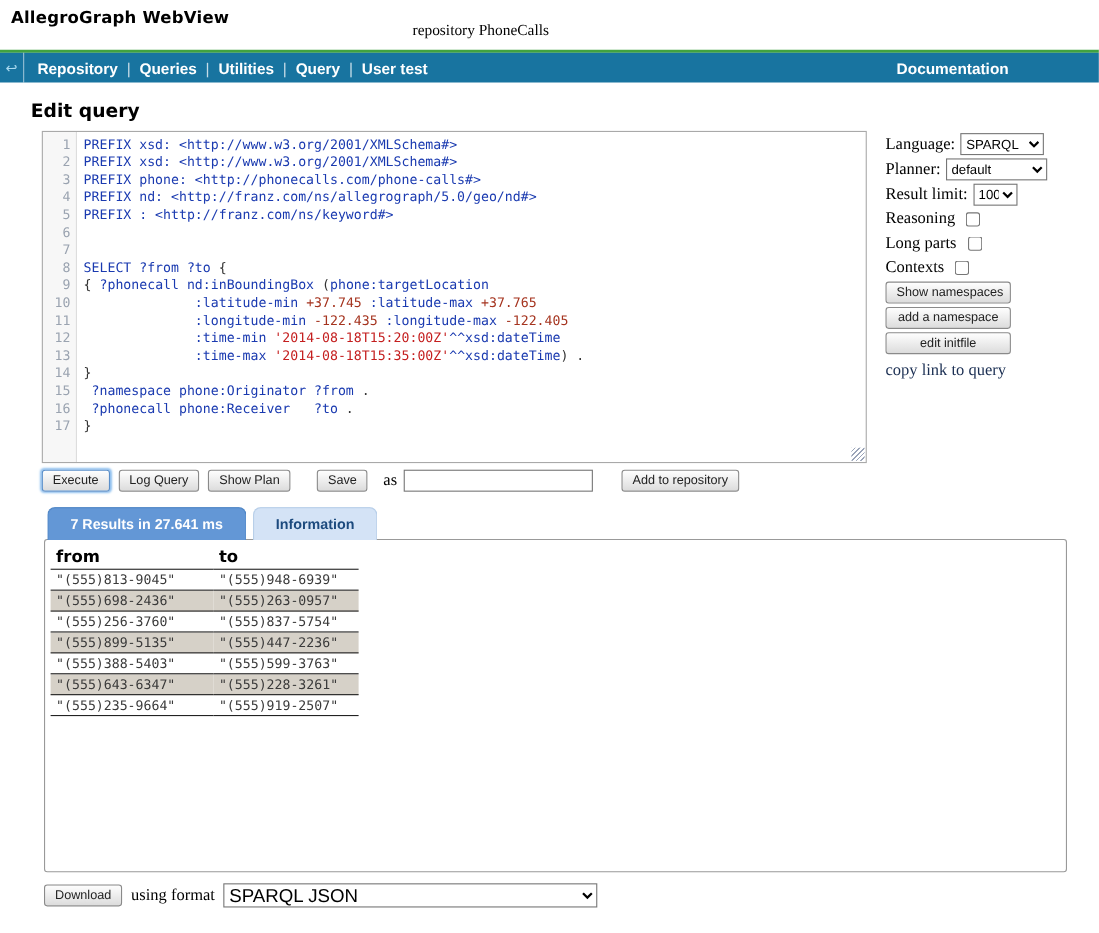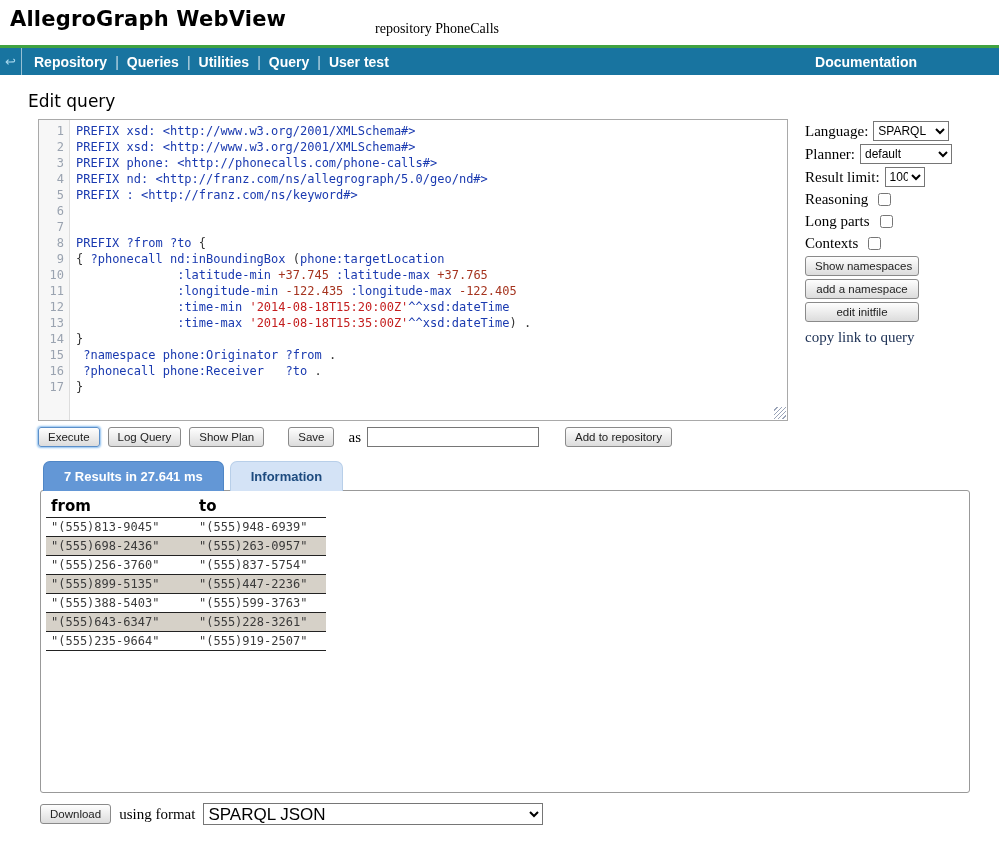--- a/index.html
+++ b/index.html
@@ -8,21 +8,21 @@
     width: 999px; min-height: 848px; background: #fff;
     font-family: "Liberation Sans", sans-serif; color: #000;
     position: relative; overflow: hidden;
   }
   .serif { font-family: "Liberation Serif", serif; }
 
   
   .header { height: 45px; position: relative; background: #fff; }
   .app-title {
     position: absolute; left: 10px; top: 7px;
-    font-family: "DejaVu Sans", sans-serif; font-weight: bold; font-size: 21px;
+    font-family: "DejaVu Sans", sans-serif; font-weight: bold; font-size: 15px;
     letter-spacing: .2px;
   }
   .repo-indicator {
     position: absolute; left: 375px; top: 21px;
     font-family: "Liberation Serif", serif; font-size: 14px;
   }
   .green-rule { height: 3px; background: var(--green, #41a241); }
 
   
   .nav {
@@ -35,21 +35,21 @@
     color: #a9d9ef; font-weight: normal; font-size: 13px;
     border-right: 1px solid rgba(255,255,255,.55); cursor: pointer;
   }
   .nav-items { display: flex; align-items: center; padding-left: 4px; }
   .nav-item { padding: 0 8px; cursor: pointer; white-space: nowrap; }
   .nav-sep { color: rgba(255,255,255,.75); font-weight: normal; }
   .nav-doc { margin-left: auto; margin-right: 74px; }
 
   
   .page-heading {
-    margin: 16px 0 8px 28px; font-size: 17px; font-weight: normal;
+    margin: 16px 0 8px 28px; font-size: 17px; font-weight: bold;
     font-family: "DejaVu Sans", sans-serif;
   }
 
   
   .workspace { position: relative; margin-left: 38px; height: 302px; }
   .editor {
     width: 750px; height: 302px; border: 1px solid #a9a9a9; background: #fff;
     display: flex; position: relative; overflow: hidden;
   }
   .gutter {
@@ -190,21 +190,21 @@
         <div>17</div>
       </div>
     <div class="code">
         <div class="code-line"><span class="tok-b">PREFIX xsd: &lt;http://www.w3.org/2001/XMLSchema#&gt;</span></div>
         <div class="code-line"><span class="tok-b">PREFIX xsd: &lt;http://www.w3.org/2001/XMLSchema#&gt;</span></div>
         <div class="code-line"><span class="tok-b">PREFIX phone: &lt;http://phonecalls.com/phone-calls#&gt;</span></div>
         <div class="code-line"><span class="tok-b">PREFIX nd: &lt;http://franz.com/ns/allegrograph/5.0/geo/nd#&gt;</span></div>
         <div class="code-line"><span class="tok-b">PREFIX : &lt;http://franz.com/ns/keyword#&gt;</span></div>
         <div class="code-line"></div>
         <div class="code-line"></div>
-        <div class="code-line"><span class="tok-b">PREFIX ?from ?to </span><span class="tok-p">{</span></div>
+        <div class="code-line"><span class="tok-b">SELECT ?from ?to </span><span class="tok-p">{</span></div>
         <div class="code-line"><span class="tok-p">{ </span><span class="tok-b">?phonecall nd:inBoundingBox </span><span class="tok-p">(</span><span class="tok-b">phone:targetLocation</span></div>
         <div class="code-line"><span class="tok-p">              </span><span class="tok-b">:latitude-min </span><span class="tok-n">+37.745</span><span class="tok-b"> :latitude-max </span><span class="tok-n">+37.765</span></div>
         <div class="code-line"><span class="tok-p">              </span><span class="tok-b">:longitude-min </span><span class="tok-n">-122.435</span><span class="tok-b"> :longitude-max </span><span class="tok-n">-122.405</span></div>
         <div class="code-line"><span class="tok-p">              </span><span class="tok-b">:time-min </span><span class="tok-s">'2014-08-18T15:20:00Z'</span><span class="tok-b">^^xsd:dateTime</span></div>
         <div class="code-line"><span class="tok-p">              </span><span class="tok-b">:time-max </span><span class="tok-s">'2014-08-18T15:35:00Z'</span><span class="tok-b">^^xsd:dateTime</span><span class="tok-p">) .</span></div>
         <div class="code-line"><span class="tok-p">}</span></div>
         <div class="code-line"><span class="tok-p"> </span><span class="tok-b">?namespace phone:Originator ?from </span><span class="tok-p">.</span></div>
         <div class="code-line"><span class="tok-p"> </span><span class="tok-b">?phonecall phone:Receiver   ?to </span><span class="tok-p">.</span></div>
         <div class="code-line"><span class="tok-p">}</span></div>
       </div>

